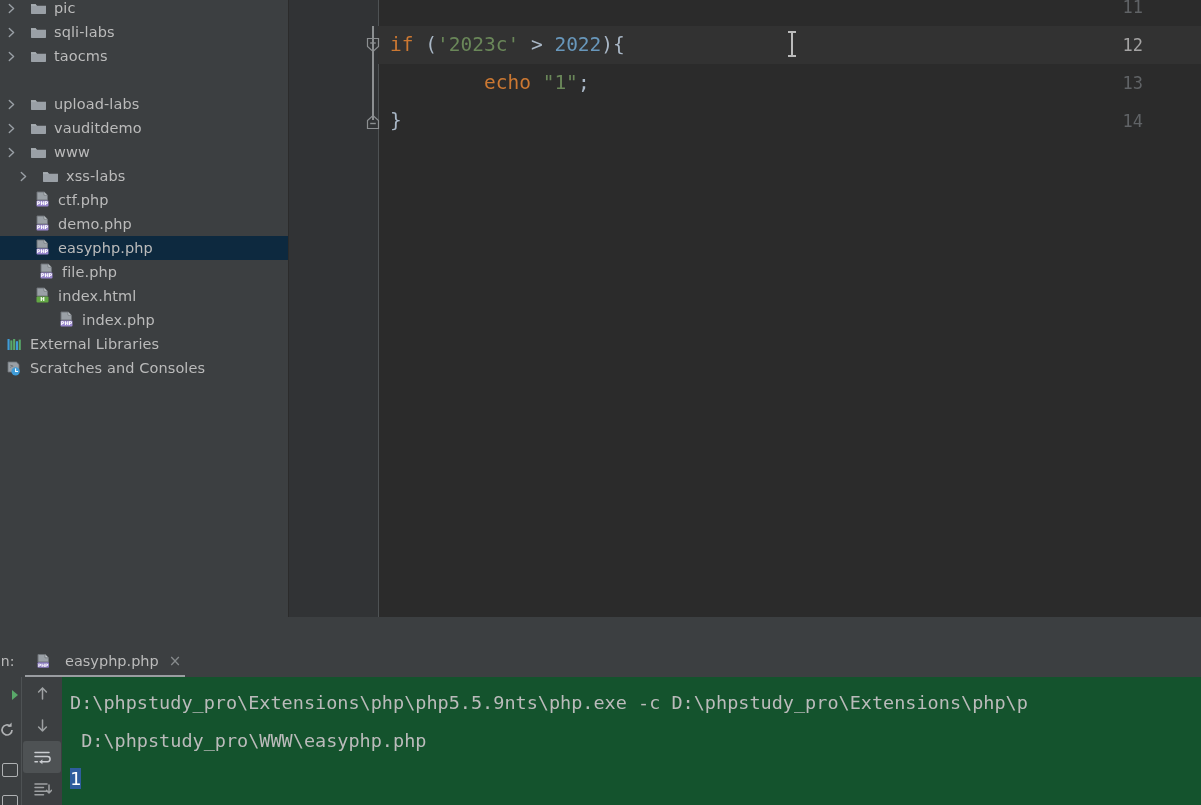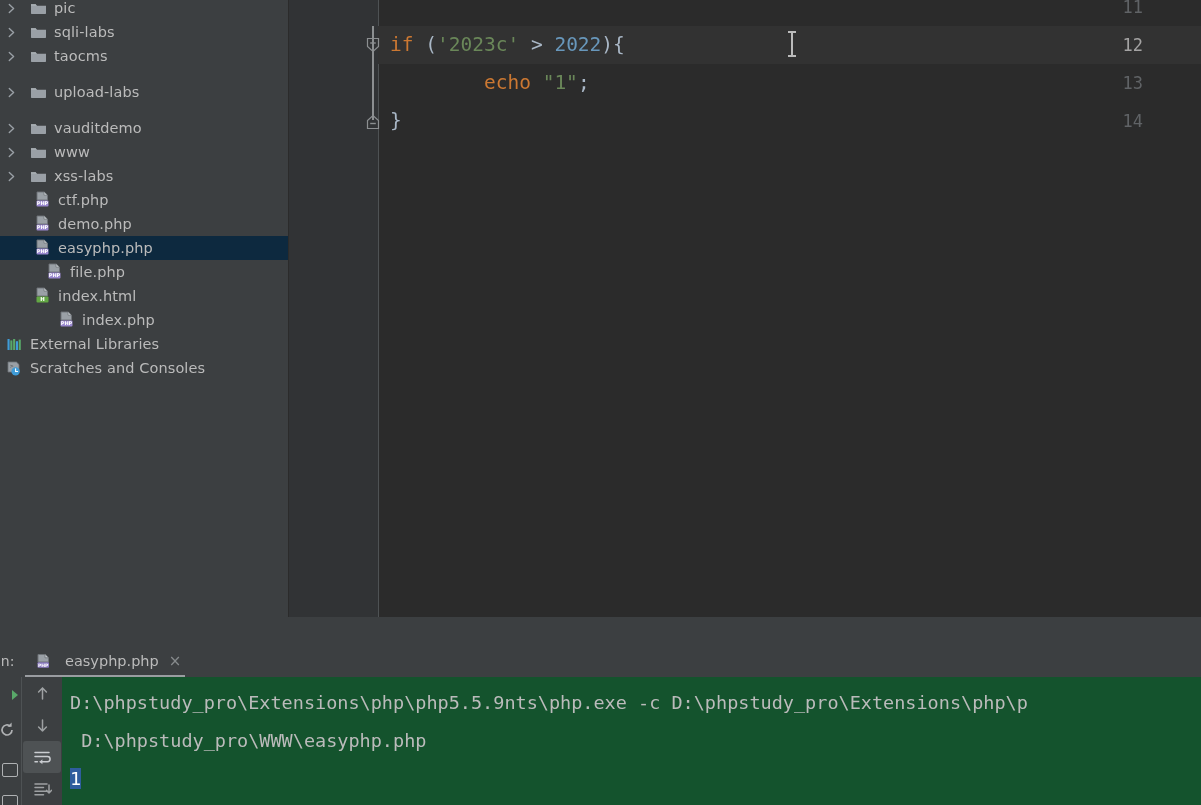--- a/index.html
+++ b/index.html
@@ -232,21 +232,21 @@
           </svg>
         </span>
         <span class="ico" style="margin-left: 6px;">
           <svg width="17" height="17" viewBox="0 0 17 17">
             <path d="M1 4.2 h4.6 l1.3 1.5 H16 v7.6 a.6.6 0 0 1-.6.6 H1.6 A.6.6 0 0 1 1 13.3 Z" fill="#9aa0a6"></path>
             <path d="M1 4.2 h4.6 l1.3 1.5 H1 Z" fill="#aab0b5"></path>
           </svg>
         </span>
         <span class="tree-label">taocms</span>
       </div>
-      <div class="tree-row" style="position: absolute; left: 0px; top: 80px; width: 288px;">
+      <div class="tree-row" style="position: absolute; left: 0px; top: 92px; width: 288px;">
         <span class="chev">
           <svg width="11" height="11" viewBox="0 0 11 11">
             <path d="M3.3 1.5 L7.6 5.5 L3.3 9.5" stroke="#9aa0a6" stroke-width="1.4" fill="none" stroke-linecap="round" stroke-linejoin="round"></path>
           </svg>
         </span>
         <span class="ico" style="margin-left: 6px;">
           <svg width="17" height="17" viewBox="0 0 17 17">
             <path d="M1 4.2 h4.6 l1.3 1.5 H16 v7.6 a.6.6 0 0 1-.6.6 H1.6 A.6.6 0 0 1 1 13.3 Z" fill="#9aa0a6"></path>
             <path d="M1 4.2 h4.6 l1.3 1.5 H1 Z" fill="#aab0b5"></path>
           </svg>
@@ -274,21 +274,21 @@
           </svg>
         </span>
         <span class="ico" style="margin-left: 6px;">
           <svg width="17" height="17" viewBox="0 0 17 17">
             <path d="M1 4.2 h4.6 l1.3 1.5 H16 v7.6 a.6.6 0 0 1-.6.6 H1.6 A.6.6 0 0 1 1 13.3 Z" fill="#9aa0a6"></path>
             <path d="M1 4.2 h4.6 l1.3 1.5 H1 Z" fill="#aab0b5"></path>
           </svg>
         </span>
         <span class="tree-label">www</span>
       </div>
-      <div class="tree-row" style="position: absolute; left: 0px; top: 164px; width: 288px;">
+      <div class="tree-row" style="position: absolute; left: 0px; top: 164px; width: 288px; padding-left: 12px;">
         <span class="chev">
           <svg width="11" height="11" viewBox="0 0 11 11">
             <path d="M3.3 1.5 L7.6 5.5 L3.3 9.5" stroke="#9aa0a6" stroke-width="1.4" fill="none" stroke-linecap="round" stroke-linejoin="round"></path>
           </svg>
         </span>
         <span class="ico" style="margin-left: 6px;">
           <svg width="17" height="17" viewBox="0 0 17 17">
             <path d="M1 4.2 h4.6 l1.3 1.5 H16 v7.6 a.6.6 0 0 1-.6.6 H1.6 A.6.6 0 0 1 1 13.3 Z" fill="#9aa0a6"></path>
             <path d="M1 4.2 h4.6 l1.3 1.5 H1 Z" fill="#aab0b5"></path>
           </svg>
@@ -321,21 +321,21 @@
         <span class="ico" style="margin-left: 32px;">
           <svg width="17" height="18" viewBox="0 0 17 18">
             <path d="M3 1h7.2L13.5 4.2V9H3z" fill="#9aa0a6" stroke="#6e7377" stroke-width=".9"></path>
             <path d="M10 1.1v3.1h3.2" fill="#c6cbd0" stroke="#6e7377" stroke-width=".7"></path>
             <rect x="2.5" y="9.5" width="12" height="6" fill="#9a88cf" rx="1"></rect>
             <text x="8.5" y="14.2" font-family="DejaVu Sans, sans-serif" font-size="5" fill="#ffffff" text-anchor="middle" font-weight="bold">PHP</text>
           </svg>
         </span>
         <span class="tree-label">easyphp.php</span>
       </div>
-      <div class="tree-row" style="position: absolute; left: 12px; top: 260px; width: 288px;">
+      <div class="tree-row" style="position: absolute; left: 4px; top: 260px; width: 288px;">
         <span class="ico" style="margin-left: 32px;">
           <svg width="17" height="18" viewBox="0 0 17 18">
             <path d="M3 1h7.2L13.5 4.2V9H3z" fill="#9aa0a6" stroke="#6e7377" stroke-width=".9"></path>
             <path d="M10 1.1v3.1h3.2" fill="#c6cbd0" stroke="#6e7377" stroke-width=".7"></path>
             <rect x="2.5" y="9.5" width="12" height="6" fill="#9a88cf" rx="1"></rect>
             <text x="8.5" y="14.2" font-family="DejaVu Sans, sans-serif" font-size="5" fill="#ffffff" text-anchor="middle" font-weight="bold">PHP</text>
           </svg>
         </span>
         <span class="tree-label">file.php</span>
       </div>

